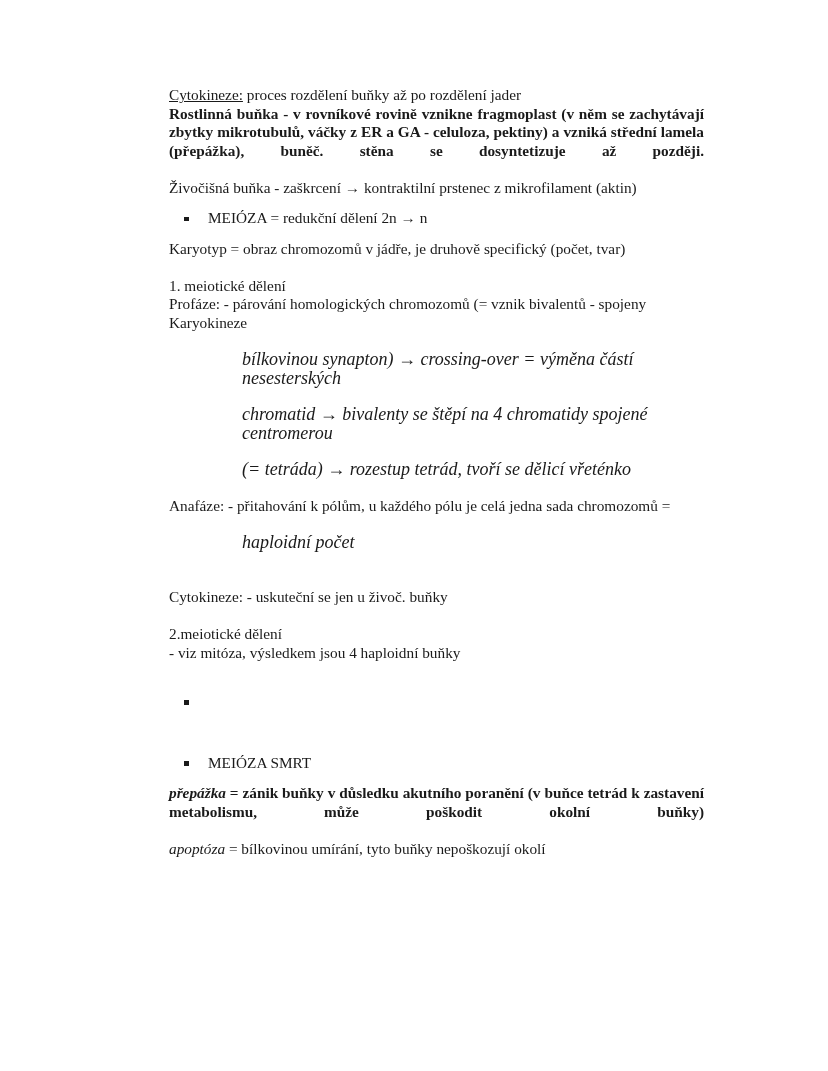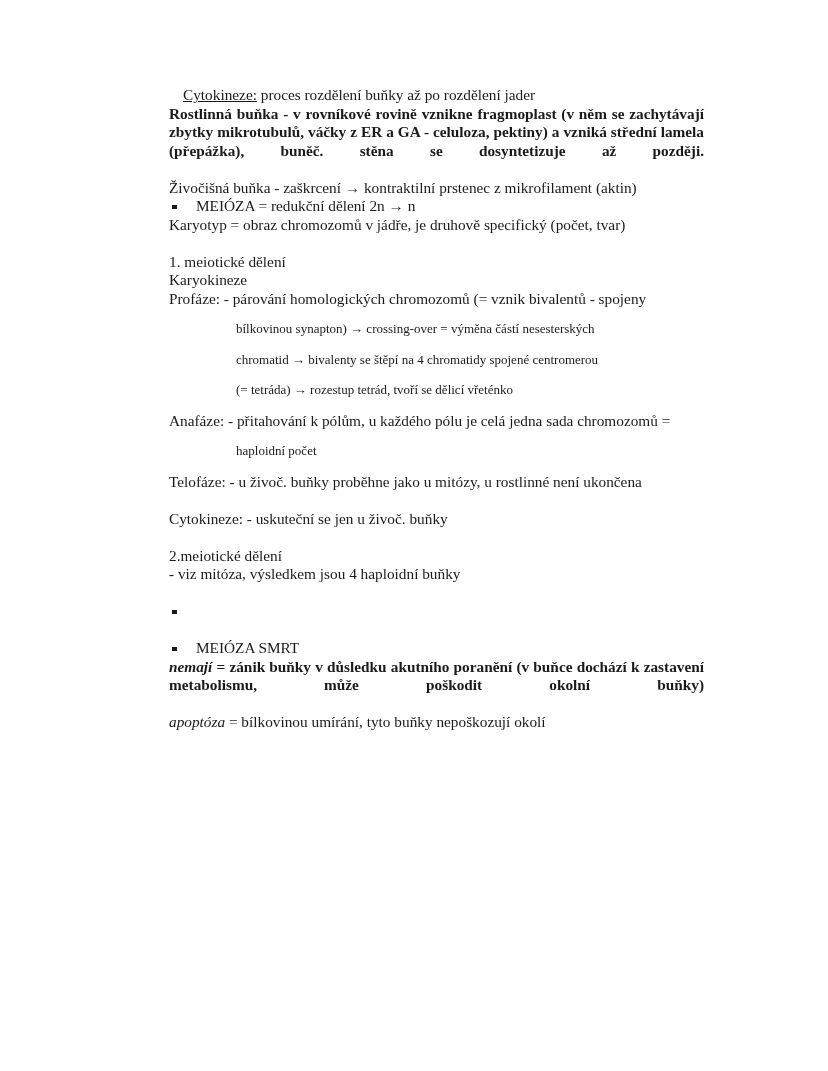--- a/index.html
+++ b/index.html
@@ -43,41 +43,41 @@
     text-align: justify;
     text-justify: inter-word;
     font-weight: bold;
   }
   .para.lastjust::after {
     content: "";
     display: inline-block;
     width: 100%;
   }
   .indent {
-    font-size: 13px;
+    font-size: 18px;
     line-height: 18.5px;
-    margin: 12px;
+    margin: 18px;
     padding-left: 55px;
     white-space: pre-wrap;
+    font-style: italic;
   }
   .u {
     text-decoration: underline;
-    margin-left: 14px;
   }
   .it {
     font-style: italic;
   }
   .blank {
     height: 18.5px;
   }
   .bullet-line {
     position: relative;
     font-size: 15.3px;
     line-height: 18.5px;
-    margin: 0;
+    margin: 12px;
     padding-left: 27px;
     text-align: justify;
     text-justify: inter-word;
   }
   .bullet-line .sq {
     position: absolute;
     left: 3px;
     top: 7.5px;
     width: 4.5px;
     height: 4.5px;
@@ -103,49 +103,48 @@
     <p class="line">Živočišná buňka - zaškrcení → kontraktilní prstenec z mikrofilament (aktin)</p>
 
     <p class="bullet-line"><span class="sq"></span><span>MEIÓZA = redukční dělení 2n → n</span></p>
 
     <p class="line">Karyotyp = obraz chromozomů v jádře, je druhově specifický (počet, tvar)</p>
 
     <div class="blank"></div>
 
     <p class="line">1. meiotické dělení</p>
 
+    <p class="line">Profáze: - párování homologických chromozomů (= vznik bivalentů - spojeny</p>
+
     <p class="line">Karyokineze</p>
-
-    <p class="line">Profáze: - párování homologických chromozomů (= vznik bivalentů - spojeny</p>
     <p class="indent">bílkovinou synapton) → crossing-over = výměna částí nesesterských</p>
     <p class="indent">chromatid → bivalenty se štěpí na 4 chromatidy spojené centromerou</p>
     <p class="indent">(= tetráda) → rozestup tetrád, tvoří se dělicí vřeténko</p>
 
 
     <p class="line">Anafáze: - přitahování k pólům, u každého pólu je celá jedna sada chromozomů =</p>
     <p class="indent">haploidní počet</p>
 
-    <p class="line">Telofáze: - u živoč. buňky proběhne jako u mitózy, u rostlinné není ukončena</p>
 
     <div class="blank"></div>
 
     <p class="line">Cytokineze: - uskuteční se jen u živoč. buňky</p>
 
     <div class="blank"></div>
 
     <p class="line">2.meiotické dělení</p>
 
     <p class="line">- viz mitóza, výsledkem jsou 4 haploidní buňky</p>
 
     <div class="blank"></div>
 
     <p class="bullet-line justified"><span class="sq"></span></p>
 
     <div class="blank"></div>
 
     <p class="bullet-line"><span class="sq"></span><span>MEIÓZA SMRT</span></p>
 
-    <p class="para lastjust"><span class="it">nemají</span><span> = zánik buňky v důsledku akutního poranění (v buňce dochází k zastavení metabolismu, může poškodit okolní buňky)</span></p>
+    <p class="para lastjust"><span class="it">přepážka</span><span> = zánik buňky v důsledku akutního poranění (v buňce tetrád k zastavení metabolismu, může poškodit okolní buňky)</span></p>
 
     <p class="line"><span class="it">apoptóza</span><span> = bílkovinou umírání, tyto buňky nepoškozují okolí</span></p>
 
   </div>
 </div>
 
 </body></html>

